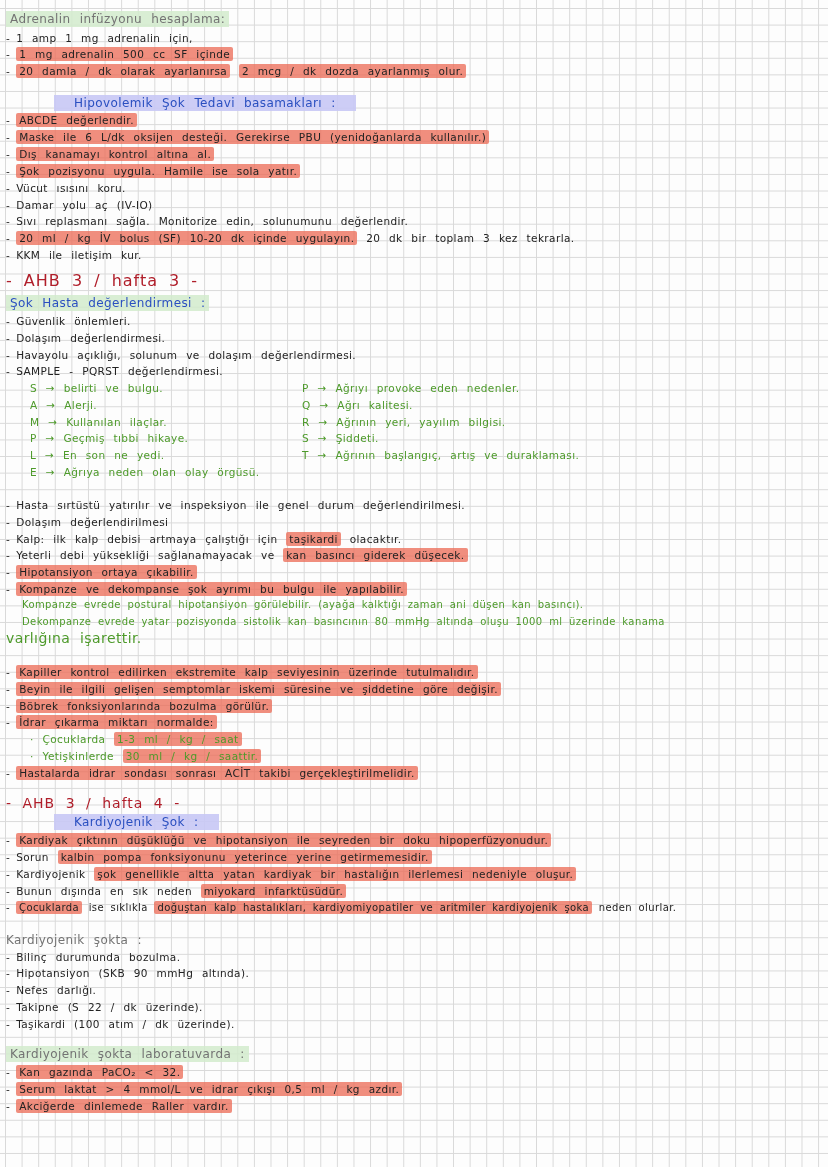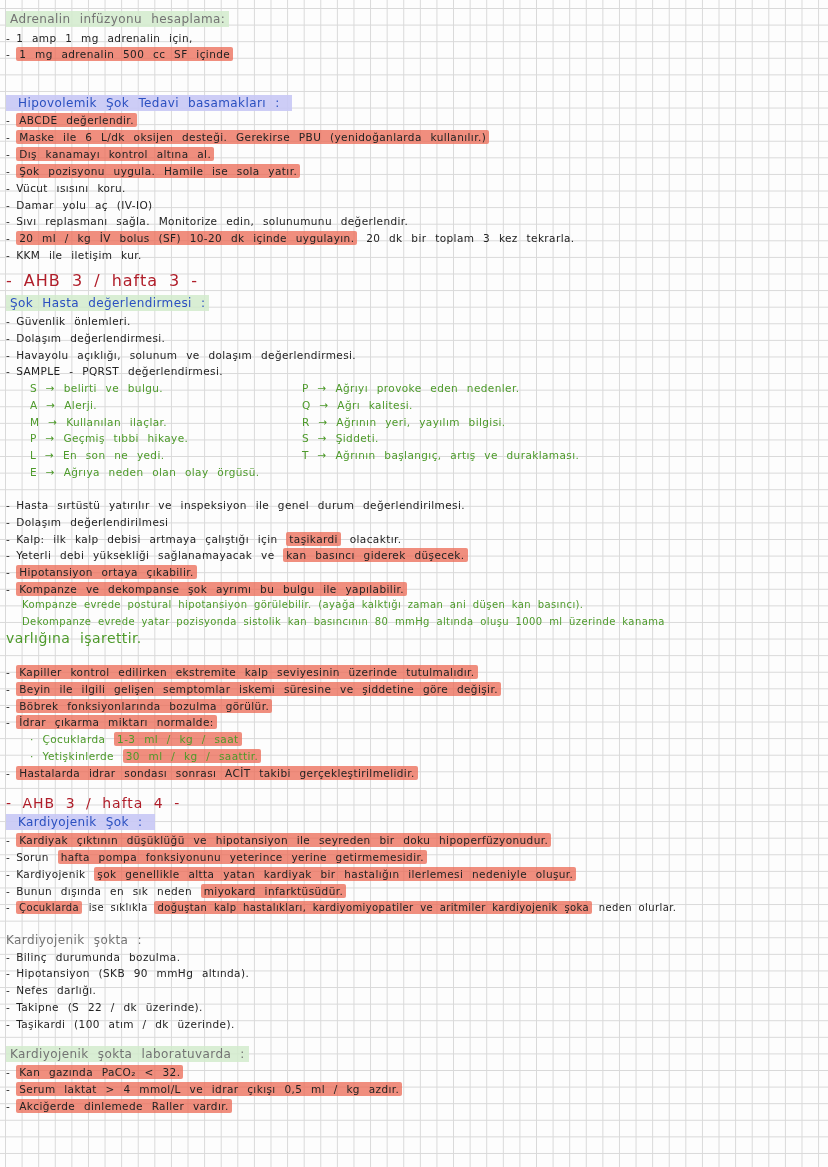--- a/index.html
+++ b/index.html
@@ -16,38 +16,39 @@
   }
   .page { position: absolute; left: 0; top: 0; width: 828px; height: 1167px; }
   .line {
     position: absolute; left: 6px; white-space: nowrap;
     font-size: 10.5px; line-height: 14px; letter-spacing: 0.4px;
     word-spacing: 5px;
   }
   .line .dash { margin-right: 6px; }
   .hl { background: rgba(236, 110, 90, 0.78); border-radius: 2px; padding: 1px 3px; }
   .hl-title-green { background: rgba(210, 235, 205, 0.85); padding: 1px 4px; }
-  .hl-title-blue { background: rgba(200, 200, 245, 0.9); padding: 1px 12px; }
+  .hl-title-blue { background: rgba(200, 200, 245, 0.9); padding: 1px 20px; margin-left: 48px; }
   .title-pink { color: #737373; font-size: 12px; }
   .title-blue { color: #2a4fc0; font-size: 12px; }
   .title-red { color: #b01e2a; font-size: 16px; letter-spacing: 1px; }
   .green { color: #4d9a2a; }
   .sub { left: 30px; }
   .sub2 { left: 302px; text-align: center; }
 </style>
 </head>
 <body>
 
 <div class="page">
 
   <div class="line" style="top:12px">
     <span class="hl-title-green title-pink">Adrenalin infüzyonu hesaplama:</span>
   </div>
   <div class="line" style="top:31px"><span class="dash">-</span><span>1 amp 1 mg adrenalin için,</span></div>
   <div class="line" style="top:47px"><span class="dash">-</span><span class="hl">1 mg adrenalin 500 cc SF içinde</span></div>
+  <div class="line" style="top:64px"><span class="dash">-</span><span class="hl">20 damla / dk olarak ayarlanırsa</span> <span class="hl">2 mcg / dk dozda ayarlanmış olur.</span></div>
 
   <div class="line" style="top:96px">
     <span class="hl-title-blue title-blue">Hipovolemik Şok Tedavi basamakları :</span>
   </div>
   <div class="line" style="top:113px"><span class="dash">-</span><span class="hl">ABCDE değerlendir.</span></div>
   <div class="line" style="top:130px"><span class="dash">-</span><span class="hl">Maske ile 6 L/dk oksijen desteği. Gerekirse PBU (yenidoğanlarda kullanılır.)</span></div>
   <div class="line" style="top:147px"><span class="dash">-</span><span class="hl">Dış kanamayı kontrol altına al.</span></div>
   <div class="line" style="top:164px"><span class="dash">-</span><span class="hl">Şok pozisyonu uygula. Hamile ise sola yatır.</span></div>
   <div class="line" style="top:181px"><span class="dash">-</span><span>Vücut ısısını koru.</span></div>
   <div class="line" style="top:198px"><span class="dash">-</span><span>Damar yolu aç (IV-IO)</span></div>
@@ -94,21 +95,21 @@
   <div class="line" style="top:715px"><span class="dash">-</span><span class="hl">İdrar çıkarma miktarı normalde:</span></div>
   <div class="line sub green" style="top:732px">· <span>Çocuklarda</span> <span class="hl">1-3 ml / kg / saat</span></div>
   <div class="line sub green" style="top:749px">· <span>Yetişkinlerde</span> <span class="hl">30 ml / kg / saattir.</span></div>
   <div class="line" style="top:766px"><span class="dash">-</span><span class="hl">Hastalarda idrar sondası sonrası ACİT takibi gerçekleştirilmelidir.</span></div>
 
   <div class="line title-red" style="top:796px; font-size:14px">- AHB 3 / hafta 4 -</div>
   <div class="line" style="top:815px">
     <span class="hl-title-blue title-blue">Kardiyojenik Şok :</span>
   </div>
   <div class="line" style="top:833px"><span class="dash">-</span><span class="hl">Kardiyak çıktının düşüklüğü ve hipotansiyon ile seyreden bir doku hipoperfüzyonudur.</span></div>
-  <div class="line" style="top:850px"><span class="dash">-</span><span>Sorun</span> <span class="hl">hafta pompa fonksiyonunu yeterince yerine getirmemesidir.</span></div>
+  <div class="line" style="top:850px"><span class="dash">-</span><span>Sorun</span> <span class="hl">kalbin pompa fonksiyonunu yeterince yerine getirmemesidir.</span></div>
   <div class="line" style="top:867px"><span class="dash">-</span><span>Kardiyojenik</span> <span class="hl">şok genellikle altta yatan kardiyak bir hastalığın ilerlemesi nedeniyle oluşur.</span></div>
   <div class="line" style="top:884px"><span class="dash">-</span><span>Bunun dışında en sık neden</span> <span class="hl">miyokard infarktüsüdür.</span></div>
   <div class="line" style="top:901px; font-size:10px; word-spacing:3px"><span class="dash">-</span><span class="hl">Çocuklarda</span> <span>ise sıklıkla</span> <span class="hl">doğuştan kalp hastalıkları, kardiyomiyopatiler ve aritmiler kardiyojenik şoka</span> <span>neden olurlar.</span></div>
 
   <div class="line" style="top:933px">
     <span class="title-pink">Kardiyojenik şokta :</span>
   </div>
   <div class="line" style="top:950px"><span class="dash">-</span><span>Bilinç durumunda bozulma.</span></div>
   <div class="line" style="top:966px"><span class="dash">-</span><span>Hipotansiyon (SKB 90 mmHg altında).</span></div>
   <div class="line" style="top:983px"><span class="dash">-</span><span>Nefes darlığı.</span></div>

